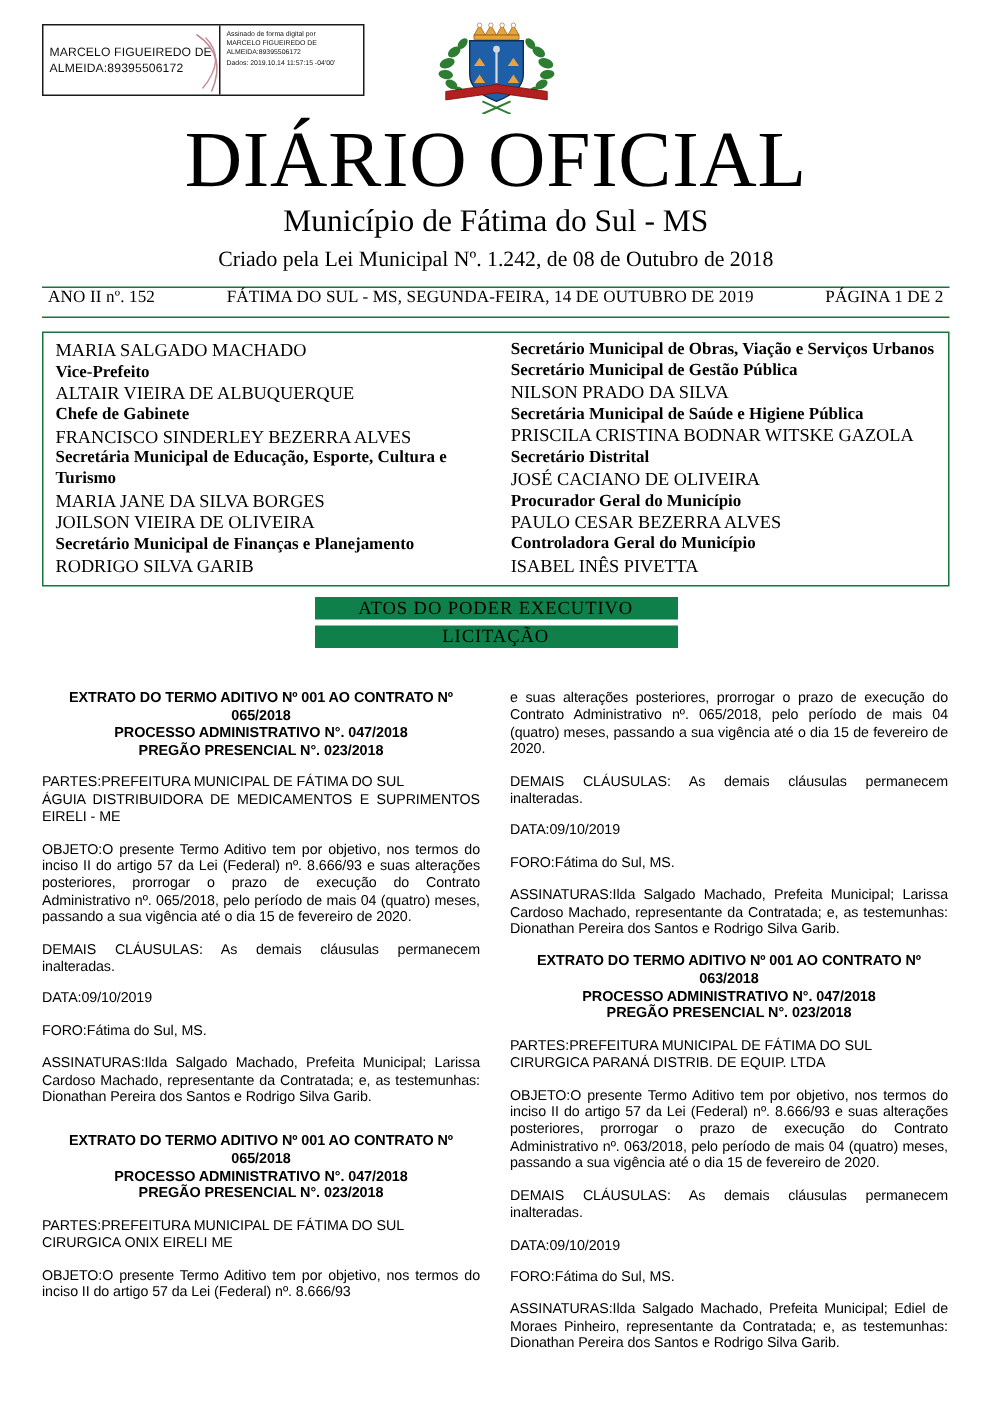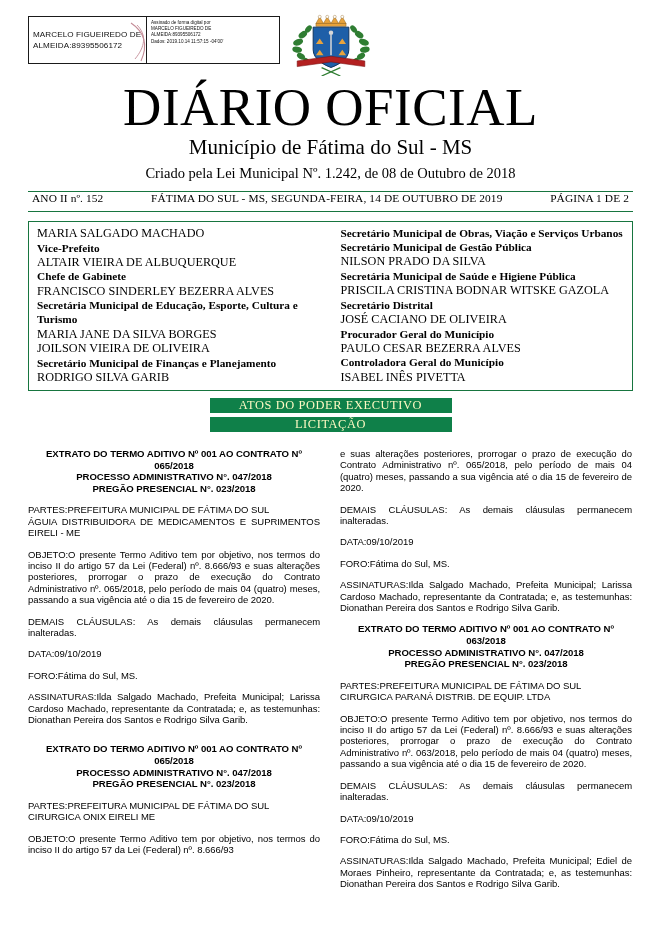--- a/index.html
+++ b/index.html
@@ -21,21 +21,21 @@
     position: relative;
     box-sizing: border-box;
     padding: 0 28px;
   }
 
   
   .sig-stamp {
     position: absolute;
     left: 28px;
     top: 16px;
-    width: 252px;
+    width: 215px;
     height: 48px;
     border: 1px solid #1a1a1a;
     box-sizing: border-box;
     display: flex;
     align-items: stretch;
     background: #fff;
     z-index: 5;
   }
   .sig-left {
     width: 117px;
@@ -145,37 +145,37 @@
   }
   .off-name {
     font-size: 12.2px;
     line-height: 14.6px;
     font-weight: normal;
   }
 
   
   .banner {
     background: #0f8049;
-    color: #fef9c3;
+    color: #000000;
     text-align: center;
     font-family: "Liberation Serif", serif;
     font-size: 12.4px;
     letter-spacing: 0.6px;
     height: 15px;
     line-height: 15px;
     margin: 0 auto;
   }
   .banner-executivo { width: 242px; margin-top: 7px; }
   .banner-licitacao { width: 242px; margin-top: 4px; }
 
   
   .columns {
     position: absolute;
     left: 28px;
-    top: 448px;
+    top: 460px;
     width: 605px;
     display: flex;
     gap: 20px;
   }
   .col {
     width: 292px;
     box-sizing: border-box;
   }
   .art-head {
     text-align: center;

